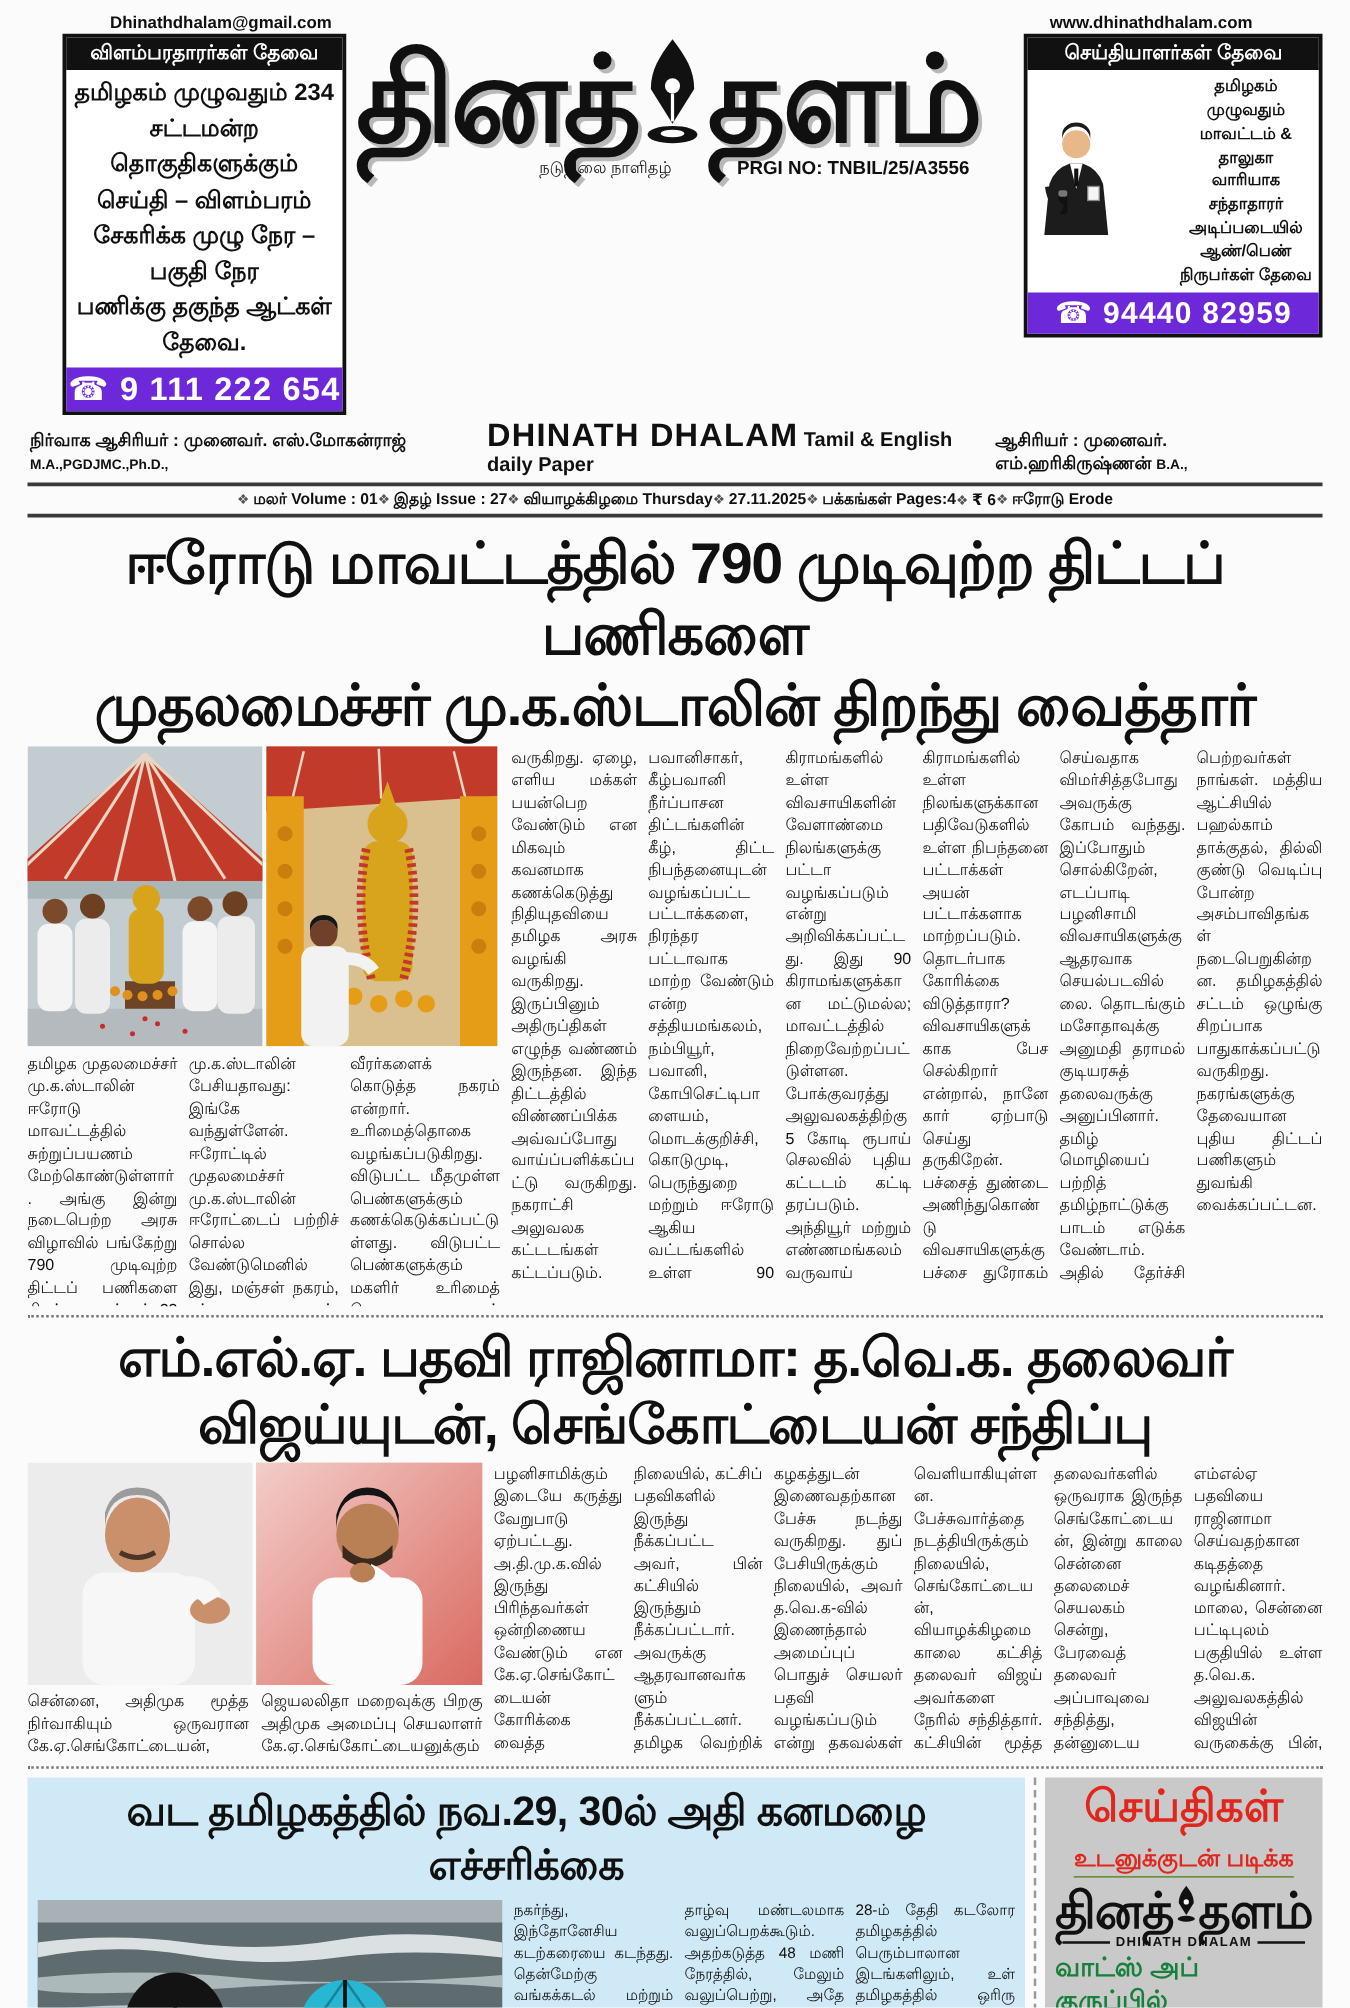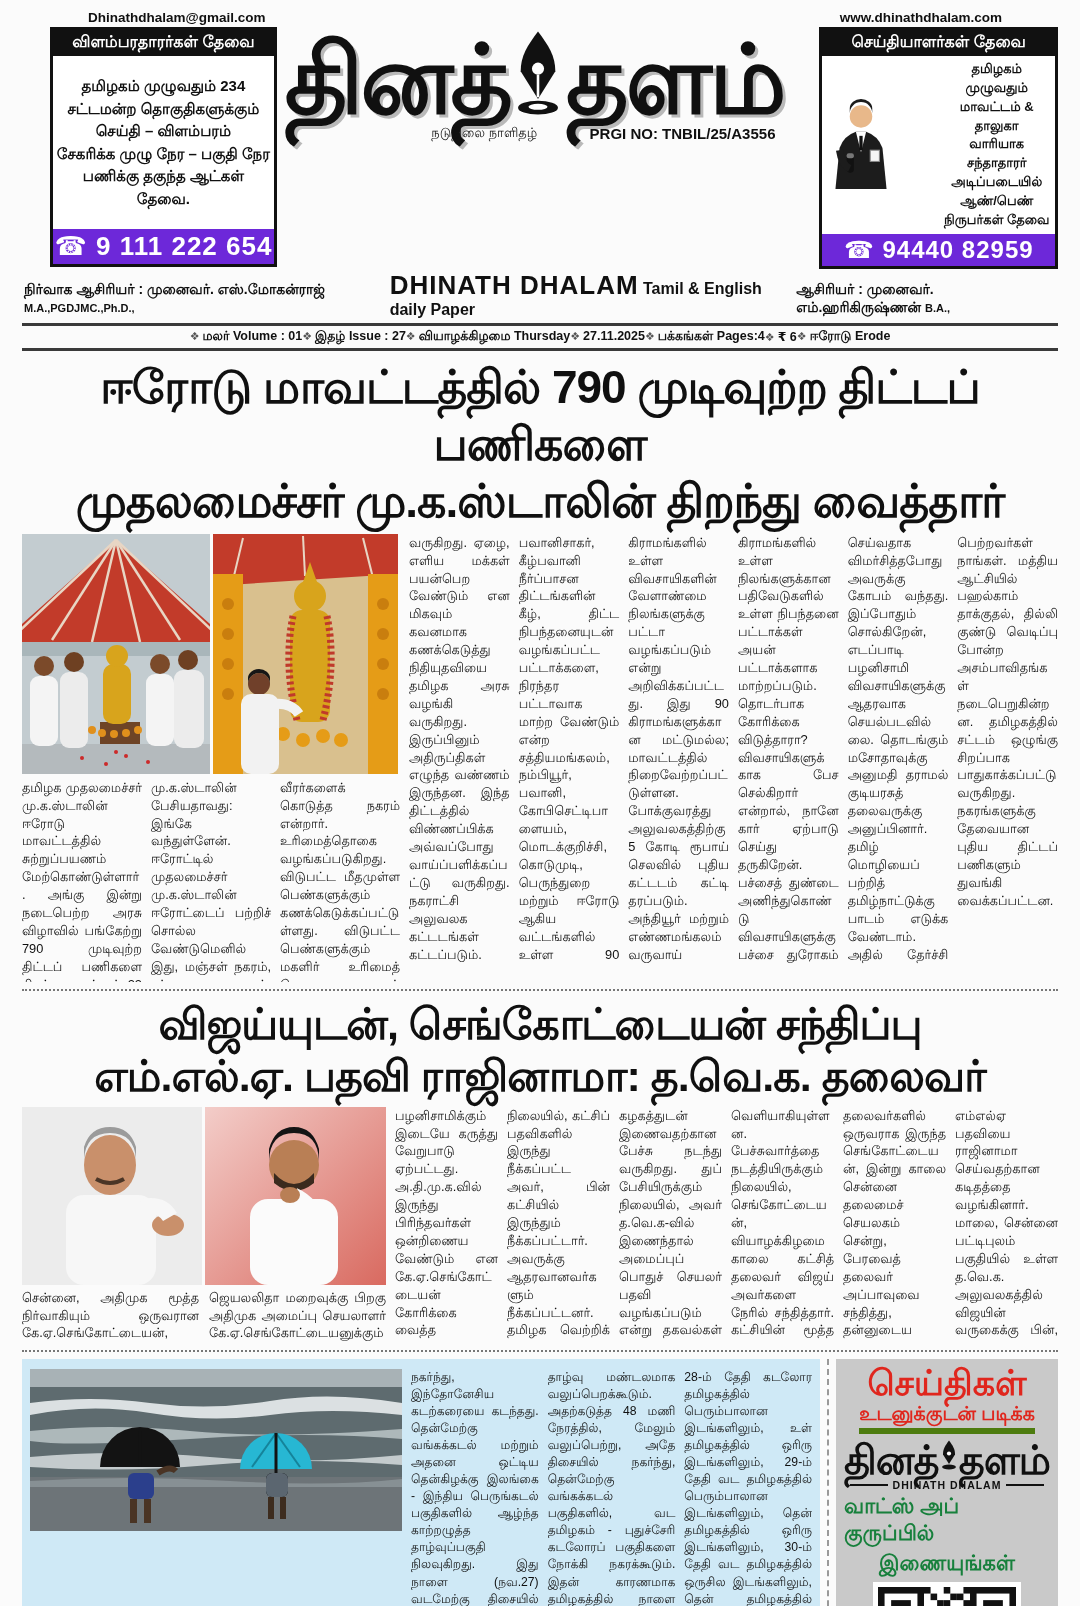--- a/index.html
+++ b/index.html
@@ -7,21 +7,21 @@
        font-family:"Liberation Sans","DejaVu Sans",sans-serif;position:relative;overflow:hidden;}
   .page{padding:8px 22px 0 22px;}
 
   
   .topbar{display:flex;justify-content:space-between;padding:2px 56px 2px 66px;font-size:13.5px;font-weight:bold;}
 
   
   .header{display:flex;gap:8px;align-items:flex-start;}
   .adbox{border:3px solid #111;background:#fff;margin-left:28px;}
   .adbox .ad-title{background:#111;color:#fff;font-weight:bold;text-align:center;font-size:16px;padding:3px 2px;}
-  .adbox .ad-body{padding:19px 3px;text-align:center;font-weight:bold;font-size:15px;line-height:1.5;}
+  .adbox .ad-body{padding:5px 3px;text-align:center;font-weight:bold;font-size:19px;line-height:1.5;}
   .adbox .ad-phone{background:#6d28d9;color:#fff;font-weight:900;text-align:center;font-size:26px;padding:2px 0;letter-spacing:1px;}
   .adbox.left{width:226px;}
   .adbox.right{width:238px;}
   .adbox.right .ad-row{display:flex;align-items:center;padding:4px 3px;gap:44px;}
   .adbox.right .ad-body{padding:0 2px;font-size:13px;line-height:1.45;}
   .adbox.right .ad-phone{font-size:24px;}
 
   .masthead{flex:1;text-align:center;padding-top:2px;}
   .logo-row{display:flex;justify-content:center;align-items:flex-end;line-height:.9;}
   .logo-txt{font-size:96px;font-weight:900;letter-spacing:-3px;text-shadow:3px 3px 0 #b9b9b9;}
@@ -69,21 +69,21 @@
   .w-head{font-size:33px;line-height:1.3;margin:2px 0 6px;letter-spacing:-.5px;}
   .w-content{display:flex;gap:9px;height:272px;}
   .w-left{width:372px;display:flex;flex-direction:column;gap:4px;}
   .w-left svg{display:block;}
   .w-main{flex:1;column-count:3;column-gap:9px;font-size:12.2px;height:100%;}
   .vdash{border-left:2px dashed #999;}
 
   
   .promo{flex:1;background:#c9c9c9;height:366px;display:flex;flex-direction:column;align-items:center;padding:6px 8px 0;box-sizing:border-box;}
   .promo-head{color:#e0261d;font-weight:900;font-size:35px;line-height:1.05;}
-  .promo-sub{color:#e0261d;font-weight:900;font-size:19px;border-bottom:6px solid #4d7c0f;padding-bottom:1px;margin-top:2px;}
+  .promo-sub{color:#e0261d;font-weight:900;font-size:19px;border-bottom:1px solid #4d7c0f;padding-bottom:1px;margin-top:12px;}
   .promo-logo{display:flex;align-items:flex-end;font-size:40px;font-weight:900;letter-spacing:-1px;line-height:.95;margin-top:4px;}
   .promo-eng{display:flex;align-items:center;gap:5px;font-size:10.5px;font-weight:900;letter-spacing:1px;width:100%;justify-content:center;}
   .promo-eng .rule{flex:0 0 38px;border-top:2px solid #111;}
   .promo-green{color:#17803c;font-weight:900;font-size:21px;margin-top:3px;}
   .qr-wrap{background:#fff;padding:5px;margin-top:4px;}
 </style>
 </head>
 <body>
 
 <div class="page">
@@ -279,22 +279,22 @@
         </span>
       </div>
       <div class="bodytxt a1-intro">தமிழக முதலமைச்சர் மு.க.ஸ்டாலின் ஈரோடு மாவட்டத்தில் சுற்றுப்பயணம் மேற்கொண்டுள்ளார். அங்கு இன்று நடைபெற்ற அரசு விழாவில் பங்கேற்று 790 முடிவுற்ற திட்டப் பணிகளை திறந்து வைத்தார். 23 புதிய திட்டங்களுக்கு அடிக்கல் நாட்டினார். இந்த விழாவில் முதலமைச்சர் மு.க.ஸ்டாலின் பேசியதாவது: இங்கே வந்துள்ளேன். ஈரோட்டில் முதலமைச்சர் மு.க.ஸ்டாலின் ஈரோட்டைப் பற்றிச் சொல்ல வேண்டுமெனில் இது, மஞ்சள் நகரம், சந்தன நகரம், தொழில் நகரம், ஜவுளி நகரம், கைத்தறி நகரம், இயற்கை நகரம், விடுதலை வீரர்களைக் கொடுத்த நகரம் என்றார். உரிமைத்தொகை வழங்கப்படுகிறது. விடுபட்ட மீதமுள்ள பெண்களுக்கும் கணக்கெடுக்கப்பட்டுள்ளது. விடுபட்ட பெண்களுக்கும் மகளிர் உரிமைத் தொகை வரும் டிசம்பர் 15ஆம் தேதிக்குள் அதுவும் வழங்கப்பட இருக்கிறது.</div>
     </div>
     <div class="bodytxt a1-main">வருகிறது. ஏழை, எளிய மக்கள் பயன்பெற வேண்டும் என மிகவும் கவனமாக கணக்கெடுத்து நிதியுதவியை தமிழக அரசு வழங்கி வருகிறது. இருப்பினும் அதிருப்திகள் எழுந்த வண்ணம் இருந்தன. இந்த திட்டத்தில் விண்ணப்பிக்க அவ்வப்போது வாய்ப்பளிக்கப்பட்டு வருகிறது. நகராட்சி அலுவலக கட்டடங்கள் கட்டப்படும். பவானிசாகர், கீழ்பவானி நீர்ப்பாசன திட்டங்களின் கீழ், திட்ட நிபந்தனையுடன் வழங்கப்பட்ட பட்டாக்களை, நிரந்தர பட்டாவாக மாற்ற வேண்டும் என்ற சத்தியமங்கலம், நம்பியூர், பவானி, கோபிசெட்டிபாளையம், மொடக்குறிச்சி, கொடுமுடி, பெருந்துறை மற்றும் ஈரோடு ஆகிய வட்டங்களில் உள்ள 90 கிராமங்களில் உள்ள விவசாயிகளின் வேளாண்மை நிலங்களுக்கு பட்டா வழங்கப்படும் என்று அறிவிக்கப்பட்டது. இது 90 கிராமங்களுக்கான மட்டுமல்ல; மாவட்டத்தில் நிறைவேற்றப்பட்டுள்ளன. போக்குவரத்து அலுவலகத்திற்கு 5 கோடி ரூபாய் செலவில் புதிய கட்டடம் கட்டி தரப்படும். அந்தியூர் மற்றும் எண்ணமங்கலம் வருவாய் கிராமங்களில் உள்ள நிலங்களுக்கான பதிவேடுகளில் உள்ள நிபந்தனை பட்டாக்கள் அயன் பட்டாக்களாக மாற்றப்படும். தொடர்பாக கோரிக்கை விடுத்தாரா? விவசாயிகளுக்காக பேச செல்கிறார் என்றால், நானே கார் ஏற்பாடு செய்து தருகிறேன். பச்சைத் துண்டை அணிந்துகொண்டு விவசாயிகளுக்கு பச்சை துரோகம் செய்வதாக விமர்சித்தபோது அவருக்கு கோபம் வந்தது. இப்போதும் சொல்கிறேன், எடப்பாடி பழனிசாமி விவசாயிகளுக்கு ஆதரவாக செயல்படவில்லை. தொடங்கும் மசோதாவுக்கு அனுமதி தராமல் குடியரசுத் தலைவருக்கு அனுப்பினார். தமிழ் மொழியைப் பற்றித் தமிழ்நாட்டுக்கு பாடம் எடுக்க வேண்டாம். அதில் தேர்ச்சி பெற்றவர்கள் நாங்கள். மத்திய ஆட்சியில் பஹல்காம் தாக்குதல், தில்லி குண்டு வெடிப்பு போன்ற அசம்பாவிதங்கள் நடைபெறுகின்றன. தமிழகத்தில் சட்டம் ஒழுங்கு சிறப்பாக பாதுகாக்கப்பட்டு வருகிறது. நகரங்களுக்கு தேவையான புதிய திட்டப் பணிகளும் துவங்கி வைக்கப்பட்டன.</div>
   </div>
 
   <div class="divider"></div>
 
   <div class="headline h2a">
+    <div>எம்.எல்.ஏ. பதவி ராஜினாமா: த.வெ.க. தலைவர்</div>
     <div>விஜய்யுடன், செங்கோட்டையன் சந்திப்பு</div>
-    <div>எம்.எல்.ஏ. பதவி ராஜினாமா: த.வெ.க. தலைவர்</div>
   </div>
 
   <div class="a2-content">
     <div class="a2-left">
       <span class="a2-photo">
         <svg width="364" height="178" viewBox="0 0 364 178">
           <rect width="180" height="178" fill="#ececec"></rect>
           <rect x="183" width="181" height="178" fill="#efc0bd"></rect>
           <path d="M183,0 H364 V178 H183 Z" fill="url(#pg)"></path>
           <defs>
@@ -321,20 +321,21 @@
     </div>
     <div class="bodytxt a2-main">பழனிசாமிக்கும் இடையே கருத்து வேறுபாடு ஏற்பட்டது. அ.தி.மு.க.வில் இருந்து பிரிந்தவர்கள் ஒன்றிணைய வேண்டும் என கே.ஏ.செங்கோட்டையன் கோரிக்கை வைத்த நிலையில், கட்சிப் பதவிகளில் இருந்து நீக்கப்பட்ட அவர், பின் கட்சியில் இருந்தும் நீக்கப்பட்டார். அவருக்கு ஆதரவானவர்களும் நீக்கப்பட்டனர். தமிழக வெற்றிக் கழகத்துடன் இணைவதற்கான பேச்சு நடந்து வருகிறது. துப் பேசியிருக்கும் நிலையில், அவர் த.வெ.க-வில் இணைந்தால் அமைப்புப் பொதுச் செயலர் பதவி வழங்கப்படும் என்று தகவல்கள் வெளியாகியுள்ளன. பேச்சுவார்த்தை நடத்தியிருக்கும் நிலையில், செங்கோட்டையன், வியாழக்கிழமை காலை கட்சித் தலைவர் விஜய் அவர்களை நேரில் சந்தித்தார். கட்சியின் மூத்த தலைவர்களில் ஒருவராக இருந்த செங்கோட்டையன், இன்று காலை சென்னை தலைமைச் செயலகம் சென்று, பேரவைத் தலைவர் அப்பாவுவை சந்தித்து, தன்னுடைய எம்எல்ஏ பதவியை ராஜினாமா செய்வதற்கான கடிதத்தை வழங்கினார். மாலை, சென்னை பட்டிபுலம் பகுதியில் உள்ள த.வெ.க. அலுவலகத்தில் விஜயின் வருகைக்கு பின், முன்னாள் அமைச்சர் செங்கோட்டையனுடன் பேச்சுவார்த்தை நடத்தினார். கோட்டையன் ஆலோசனை நடத்துவதாகவும் இந்த ஆலோசனைகளுக்கு பிறகு அவருக்கு, அமைப்பு பொதுச் செயலாளர் பதவி கொடுக்கப்படும் என தகவலறிந்த வட்டாரங்கள் தெரிவிப்பதாகக் கூறப்படுகிறது. முன்னாள் அமைச்சர் செங்கோட்டையன்! அதிமுகவை எம்ஜிஆர் தொடங்கியதில் இருந்து அக்கட்சியின் உறுப்பினராக இருந்து படிப்படியாக பல்வேறு பதவிகளை பெற்று, தொடர்ந்து எம்எல்ஏவாக இருந்து வந்த செங்கோட்டையன் அதிமுக ஆட்சிக் காலத்தில் பல துறைகளின் அமைச்சராகவும் பதவி வகித்தவர். ஒரு சில மாதங்களாக, அதிமுக கட்சித் தலைமைக்கு எதிராக சில கருத்துகளைக் கூறி வந்ததாகக் கூறி, கட்சியின் பொறுப்புகளில் இருந்து நீக்கி வைக்கப்பட்டிருந்த செங்கோட்டையன், இபிஎஸ்-ஓபிஎஸ் இணைப்பு குறித்து பேசியதால் கட்சியில் இருந்தே நீக்கப்பட்டார். தற்போது த.வெ.க தலைவருடன் சந்திப்பு, நாளை அக்கட்சியில் இணையும் வாய்ப்பு உள்ளது என தமிழக அரசியல் பரபரப்பான காட்சிகளுடன் காத்திருக்கிறது.</div>
   </div>
 
   <div class="divider"></div>
 
   <div class="bottomrow">
 
     <div class="weather">
       <div class="headline w-head">
+        <div>வட தமிழகத்தில் நவ.29, 30ல் அதி கனமழை எச்சரிக்கை</div>
       </div>
       <div class="w-content">
         <div class="w-left">
           <span>
             <svg width="372" height="162" viewBox="0 0 372 162">
               <rect width="372" height="20" fill="#a8b2b6"></rect>
               <rect y="18" width="372" height="92" fill="#5e6b6f"></rect>
               <path d="M0,34 Q60,26 120,34 T240,32 T372,34 L372,46 Q300,38 240,46 T120,44 T0,46 Z" fill="#e9edee" opacity=".9"></path>
               <path d="M0,62 Q80,54 160,62 T372,60 L372,70 Q280,62 160,70 T0,72 Z" fill="#cfd8da" opacity=".7"></path>
               <path d="M0,88 Q90,80 180,88 T372,86 L372,96 Q270,88 180,96 T0,98 Z" fill="#dde4e5" opacity=".8"></path>

